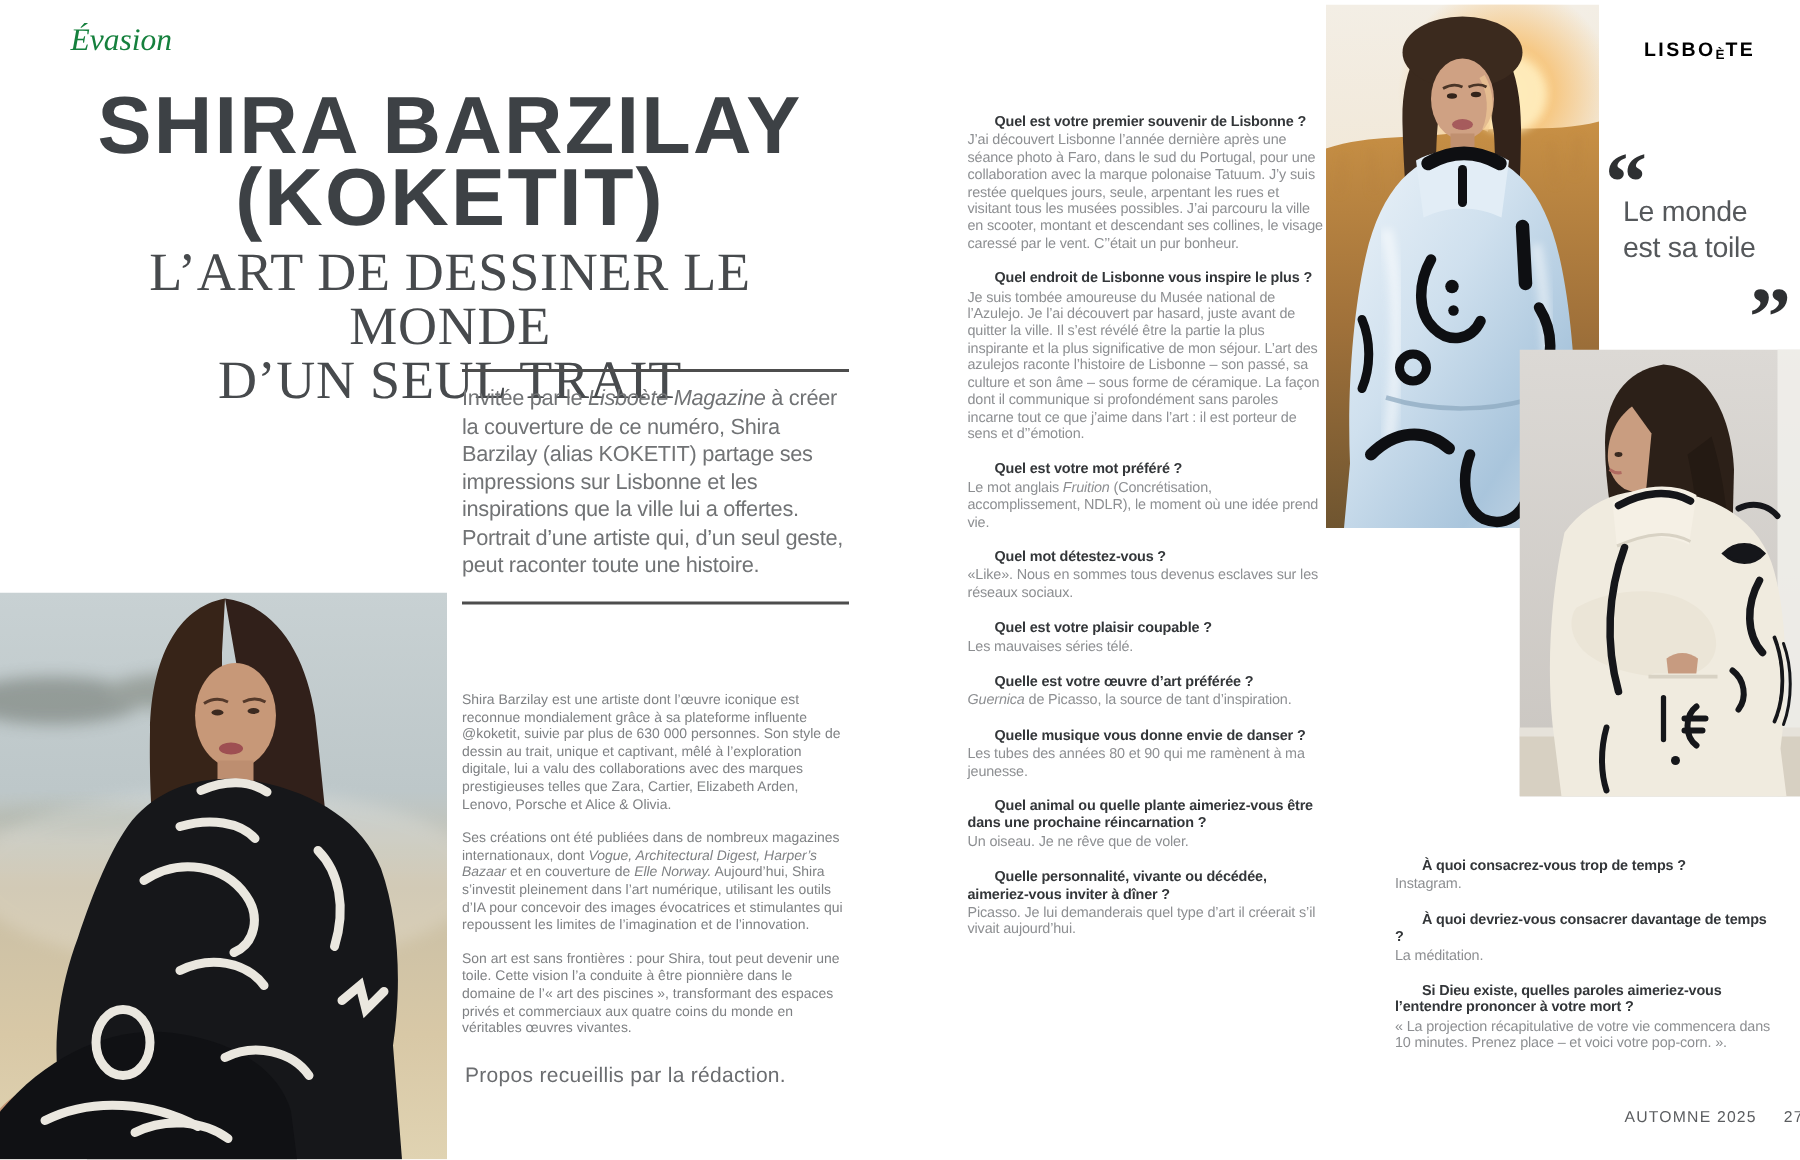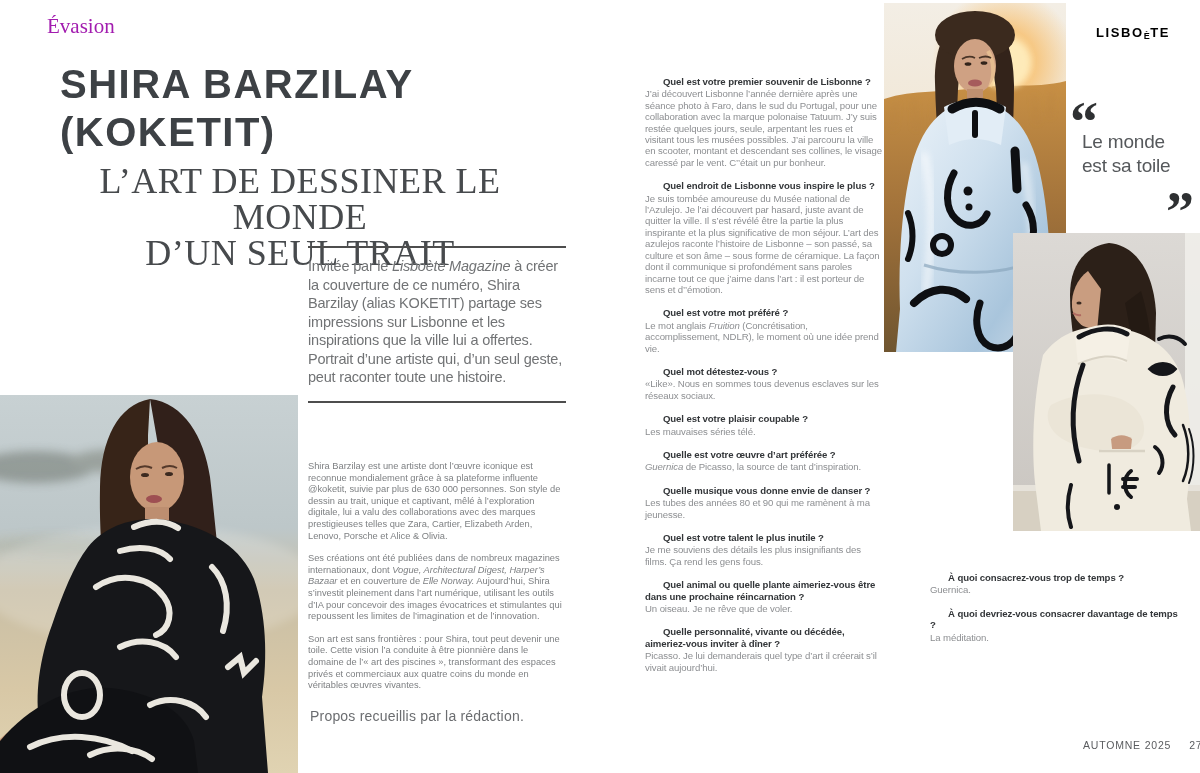--- a/index.html
+++ b/index.html
@@ -5,26 +5,26 @@
   html,body{margin:0;padding:0;}
   body{
     width:1200px;height:773px;position:relative;overflow:hidden;
     background:#ffffff;font-family:"Liberation Sans",sans-serif;
     -webkit-font-smoothing:antialiased;
   }
   .abs{position:absolute;}
   .it{font-style:italic;}
 
   .section-label{
-    left:47px;top:14px;font-family:"Liberation Serif",serif;
-    font-size:21px;color:#a21caf;
+    left:47px;top:14px;font-family:"Liberation Serif",serif;font-style:italic;
+    font-size:21px;color:#15803d;
   }
   .headline{
-    left:60px;top:60px;width:480px;text-align:left;
-    font-weight:bold;font-size:40px;line-height:48px;letter-spacing:1.5px;
+    left:60px;top:60px;width:480px;text-align:center;
+    font-weight:bold;font-size:54px;line-height:48px;letter-spacing:1.5px;
     color:#3d4145;
   }
   .subtitle{
     left:40px;top:163px;width:520px;text-align:center;
     font-family:"Liberation Serif",serif;font-size:36px;line-height:36px;
     letter-spacing:0.5px;color:#474a4d;
   }
   .intro{
     left:308px;top:246px;width:258px;
     border-top:2px solid #4d4d4d;border-bottom:2px solid #4d4d4d;
@@ -128,46 +128,46 @@
   <div class="qa-item">
     <p class="q">Quelle est votre œuvre d’art préférée ?</p>
     <p class="a"><span class="it">Guernica</span><span> de Picasso, la source de tant d’inspiration.</span></p>
   </div>
 
   <div class="qa-item">
     <p class="q">Quelle musique vous donne envie de danser ?</p>
     <p class="a">Les tubes des années  80 et 90 qui me ramènent à ma jeunesse.</p>
   </div>
 
-  <div class="qa-item">
-    <p class="q">Quel est votre talent le plus inutile ?</p>
-    <p class="a">Je me souviens des détails les plus insignifiants des films. Ça rend les gens fous.</p>
-  </div>
 
   <div class="qa-item">
     <p class="q">Quel animal ou quelle plante aimeriez-vous être dans une prochaine réincarnation ?</p>
     <p class="a">Un oiseau. Je ne rêve que de voler.</p>
   </div>
 
   <div class="qa-item">
     <p class="q">Quelle personnalité, vivante ou décédée, aimeriez-vous inviter à dîner ?</p>
     <p class="a">Picasso. Je lui demanderais quel type d’art il créerait s’il vivait aujourd’hui.</p>
   </div>
 </div>
 <div class="abs qa qa-right" id="qa-right">
   <div class="qa-item">
     <p class="q">À quoi consacrez-vous trop de temps ?</p>
-    <p class="a">Guernica.</p>
+    <p class="a">Instagram.</p>
   </div>
 
   <div class="qa-item">
     <p class="q">À quoi devriez-vous consacrer davantage de temps ?</p>
     <p class="a">La méditation.</p>
   </div>
 
+  <div class="qa-item">
+    <p class="q">Si Dieu existe, quelles paroles aimeriez-vous l’entendre prononcer à votre mort ?</p>
+    <p class="a">« La projection récapitulative de votre vie commencera dans 10 minutes. Prenez place – et voici votre pop-corn. ».</p>
+  </div>
 </div>
 
 <div class="abs photo photo-left">
   <svg viewBox="0 0 298 378" preserveAspectRatio="none">
     <defs>
       <linearGradient id="bgL" x1="0" y1="0" x2="0" y2="1">
         <stop offset="0" stop-color="#c8d1d3"></stop>
           <stop offset="0.35" stop-color="#bdc7c9"></stop>
         <stop offset="0.52" stop-color="#c9bfa6"></stop>
           <stop offset="0.78" stop-color="#d8c8a6"></stop>

